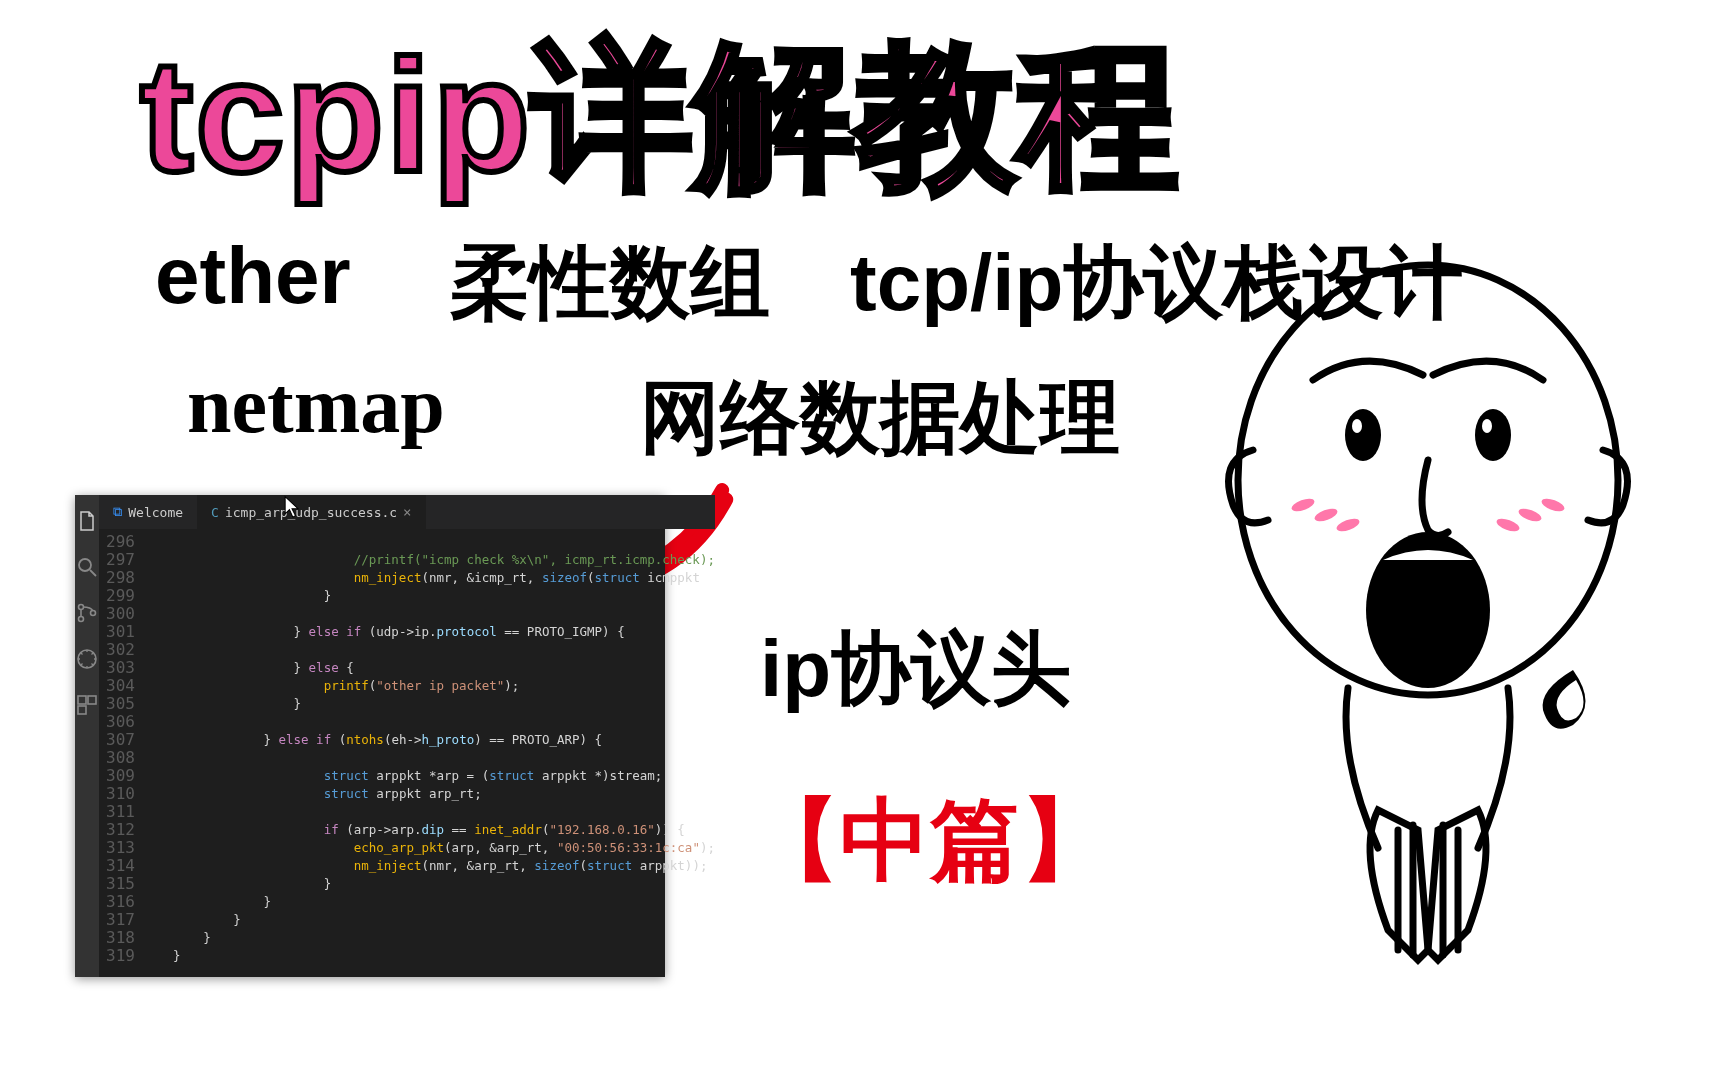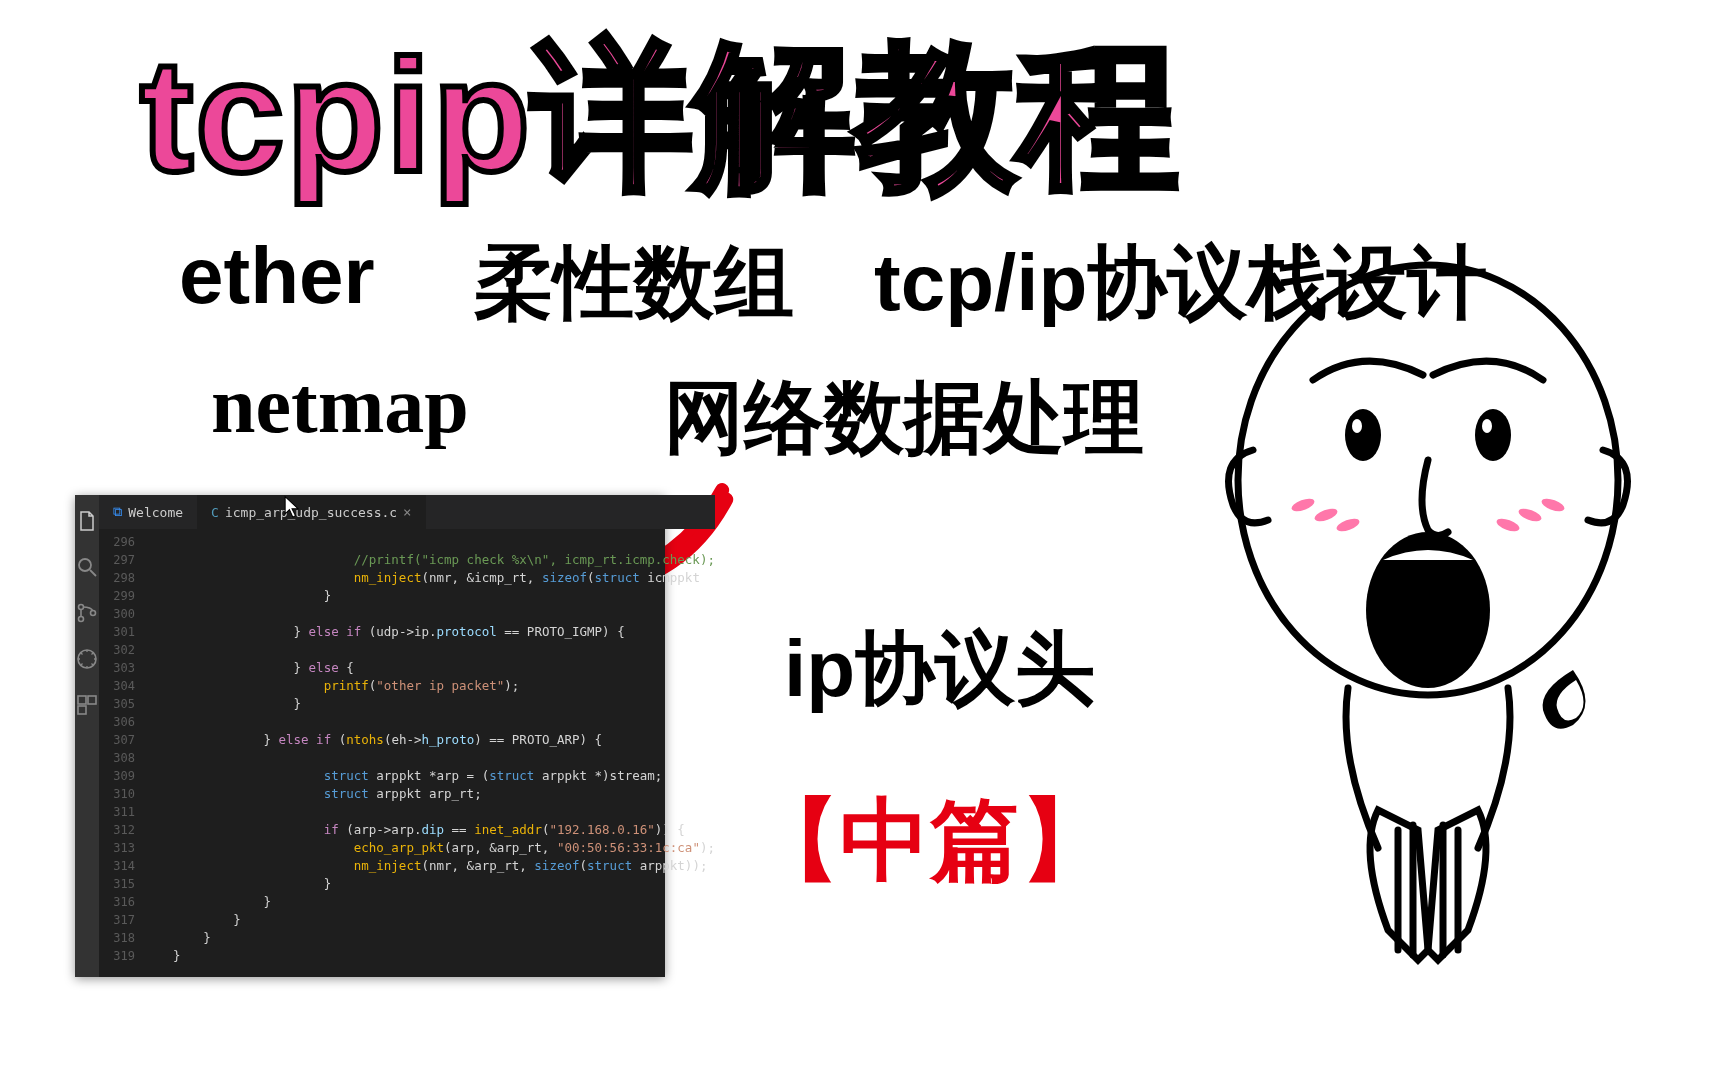--- a/index.html
+++ b/index.html
@@ -19,21 +19,20 @@
     font-weight: 700;
     color: #ec4899;
     -webkit-text-stroke: 6px #000;
     letter-spacing: 2px;
   }
   .kw {
     position: absolute;
     font-size: 80px;
     font-weight: 700;
     color: #000;
-    margin-left: 24px;
   }
   .kw1 { top: 230px; left: 155px; }
   .kw2 { top: 230px; left: 450px; }
   .kw3 { top: 230px; left: 850px; }
   .kw4 { top: 360px; left: 187px; font-family: Liberation Serif, serif; }
   .kw5 { top: 365px; left: 640px; }
   .kw6 { top: 616px; left: 760px; }
   .part {
     position: absolute;
     top: 780px;
@@ -106,21 +105,21 @@
   }
   .tab.active { background: #1e1e1e; }
   .tab .close { color: #888; font-size: 14px; }
   .code-area { flex: 1; display: flex; overflow: hidden; }
   .gutter {
     width: 44px;
     background: #1e1e1e;
     color: #5a5a5a;
     text-align: right;
     padding: 4px 8px 0 0;
-    font-size: 12px;
+    font-size: 16px;
     line-height: 18px;
   }
   .code {
     flex: 1;
     padding: 4px 0 0 0;
     color: #d4d4d4;
     font-size: 12.5px;
     line-height: 18px;
     white-space: pre;
   }

